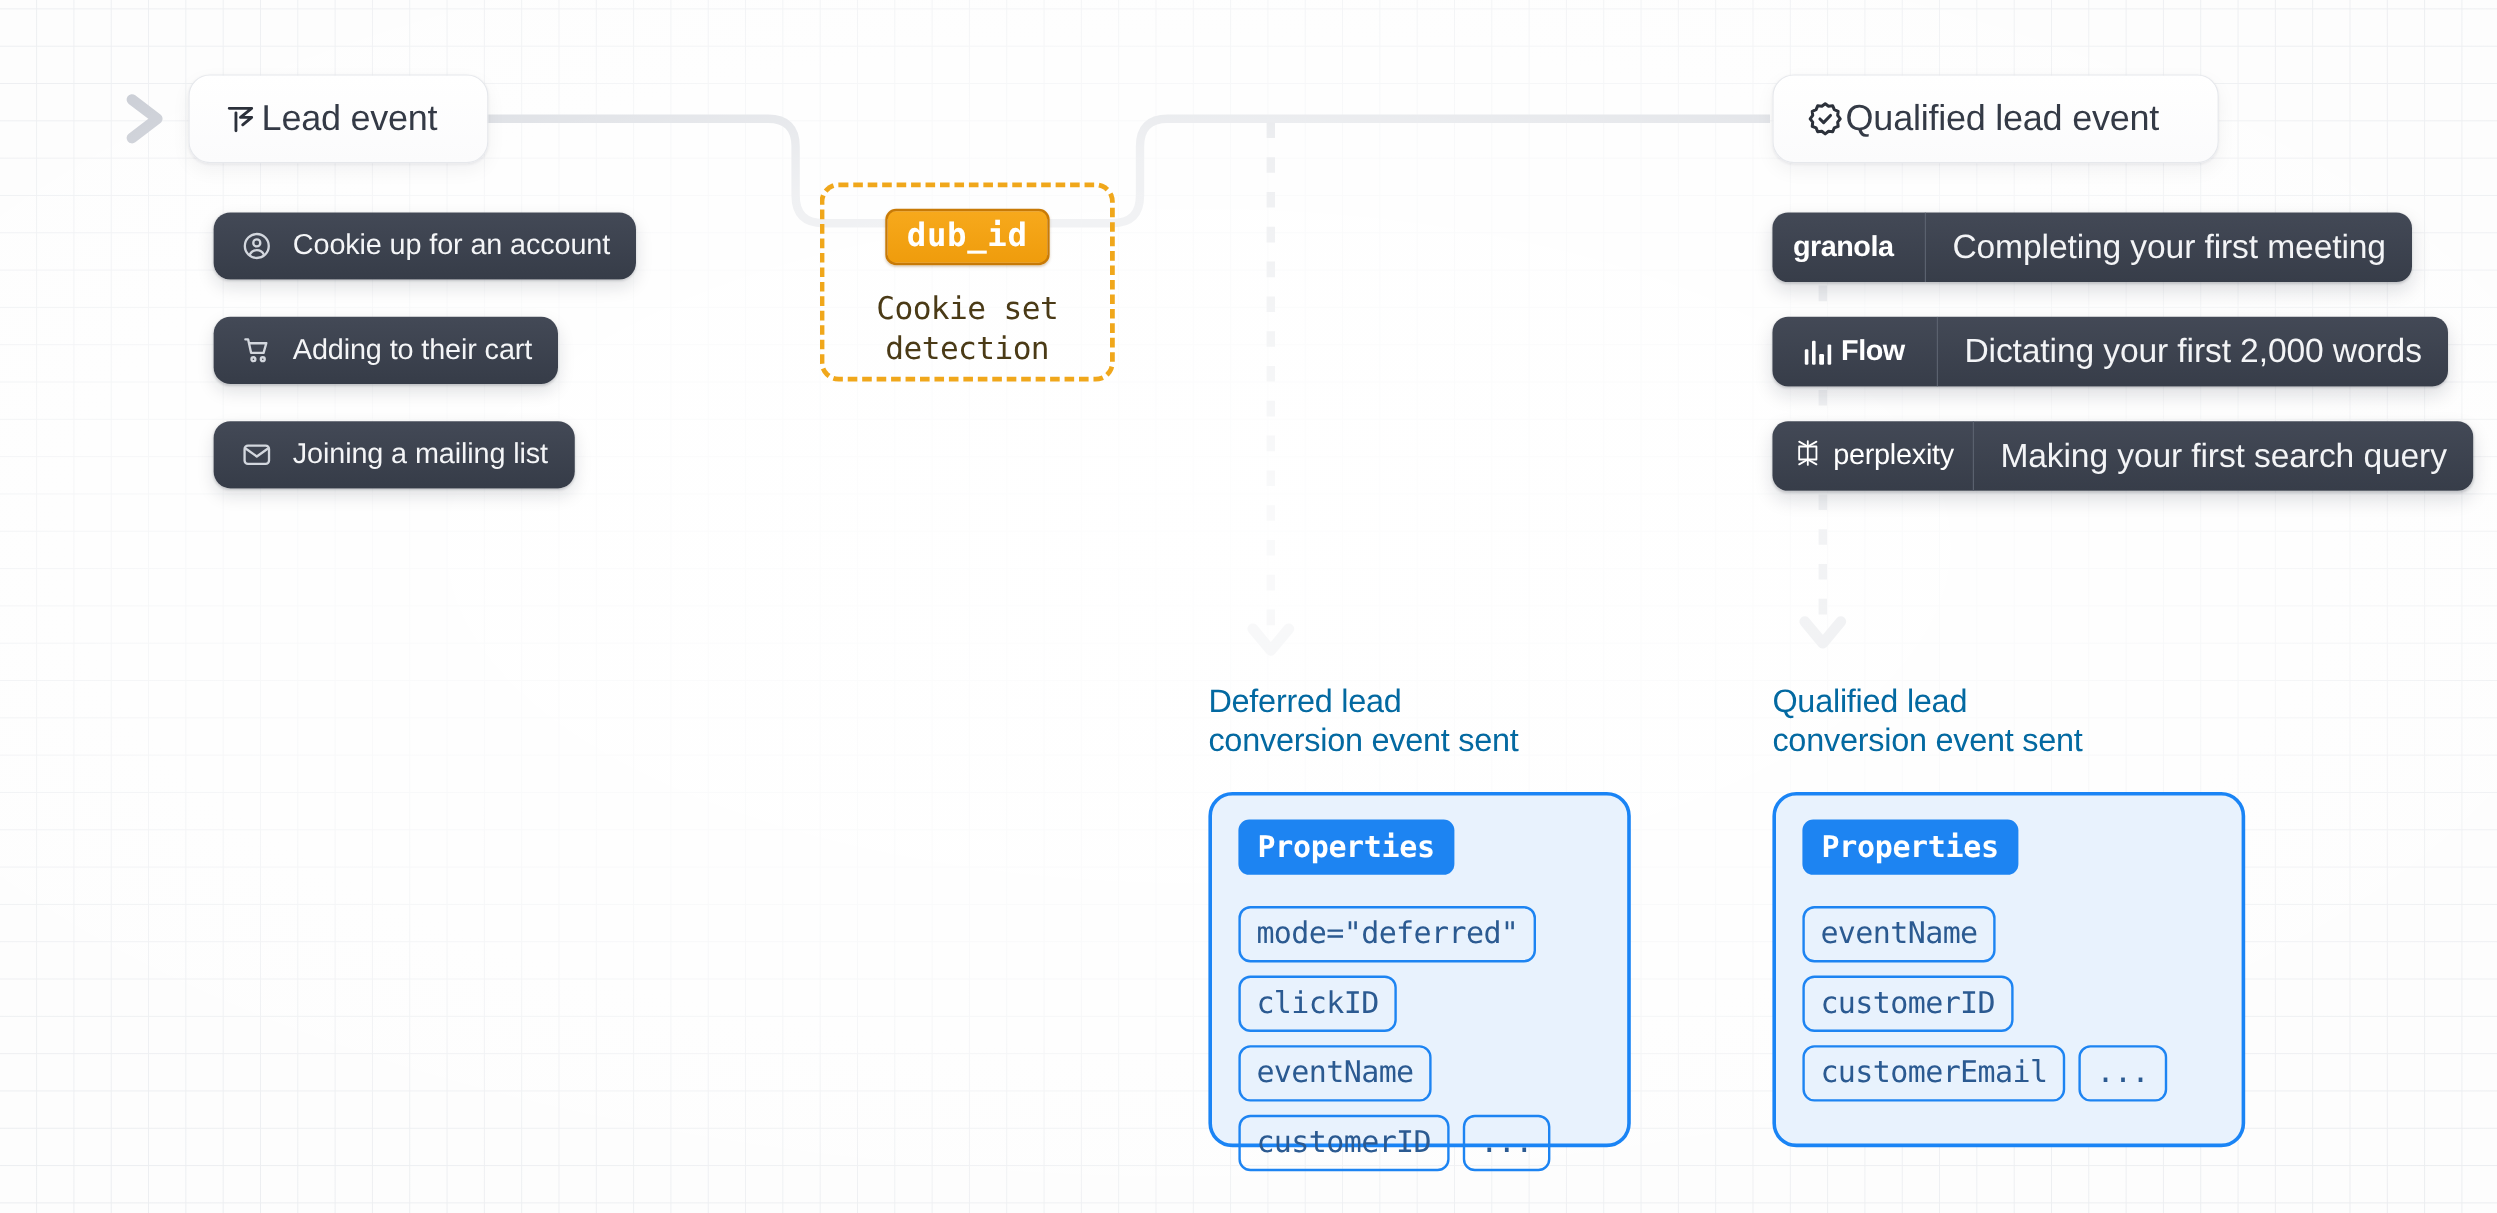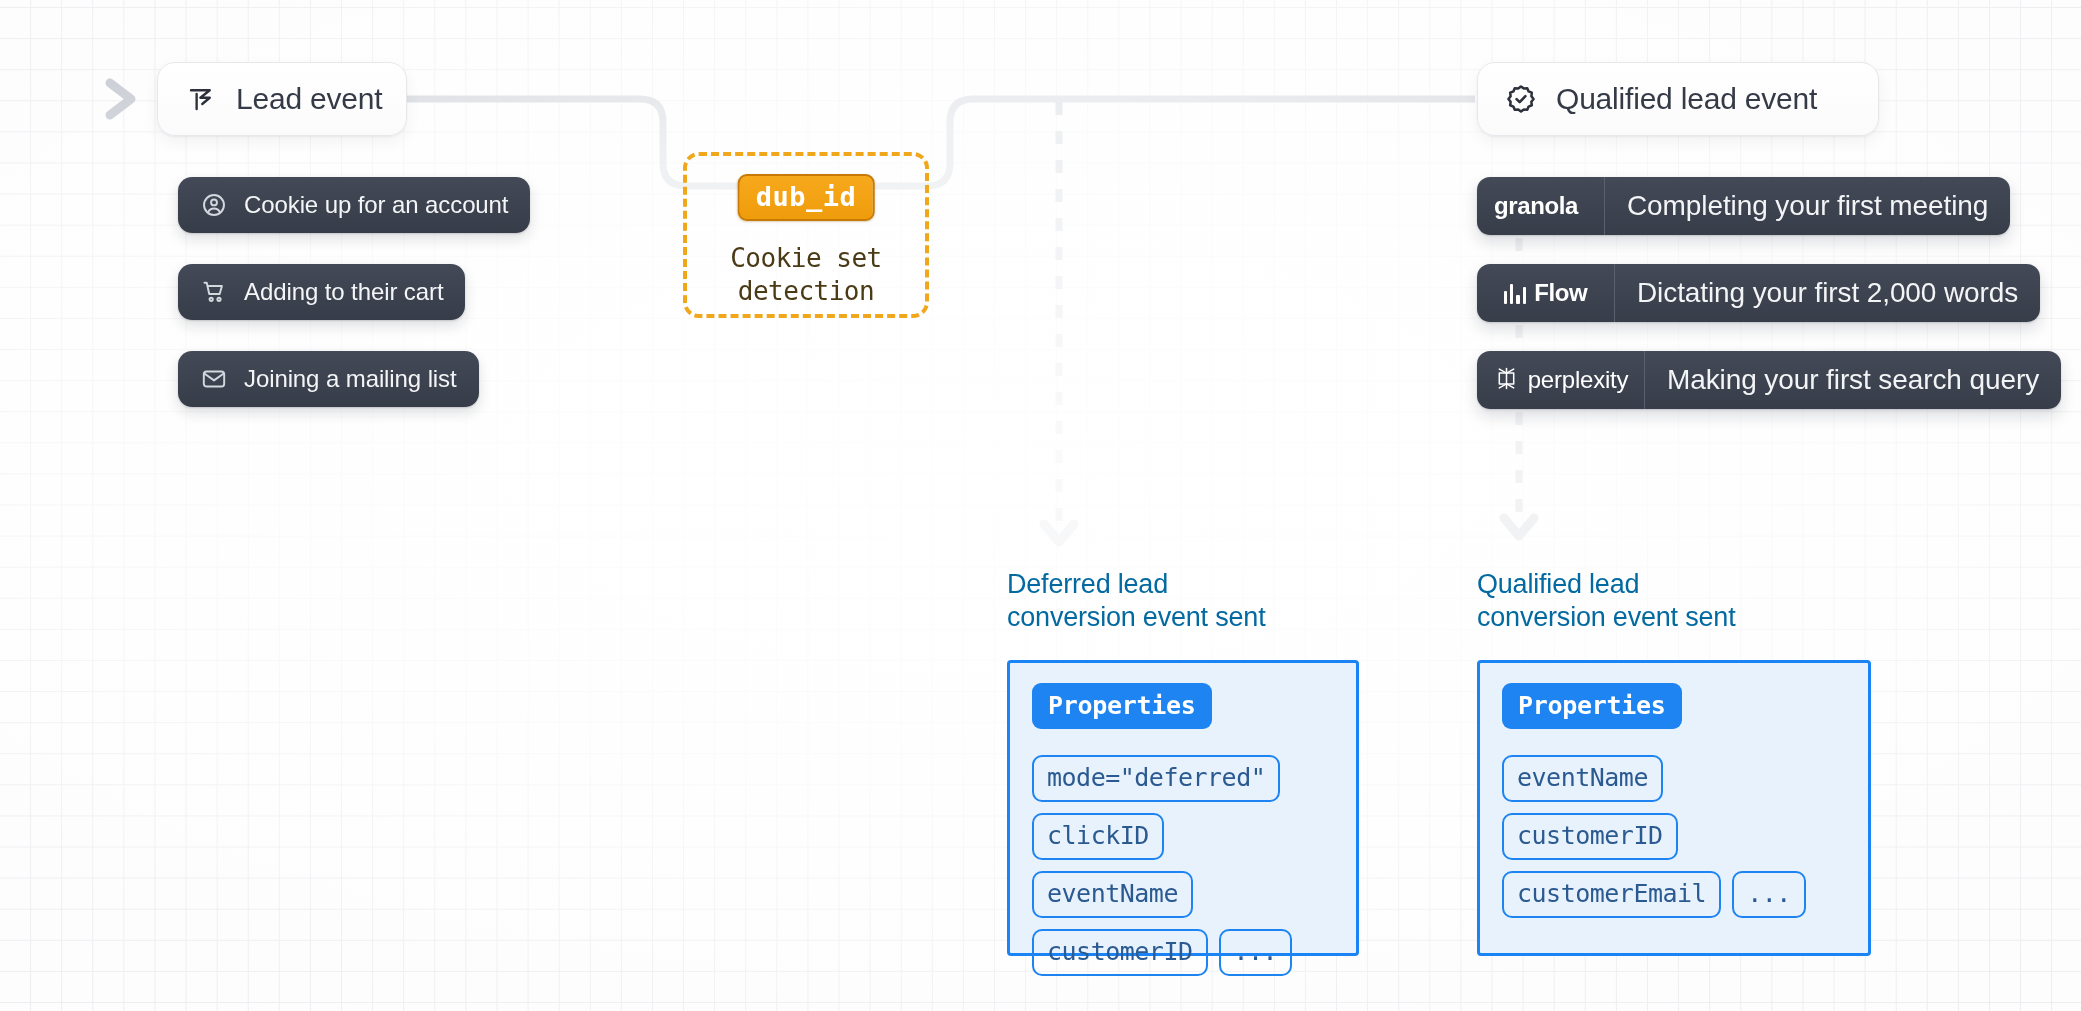--- a/index.html
+++ b/index.html
@@ -32,21 +32,20 @@
   
   .node{position:absolute;box-sizing:border-box;}
 
   .light-card{
     background:linear-gradient(180deg,#ffffff 0%,#fbfbfc 100%);
     border:1px solid #e6e8ec;
     border-radius:18px;
     box-shadow:0 1px 2px rgba(16,24,40,.05), 0 6px 16px rgba(16,24,40,.05);
     display:flex;align-items:center;
     padding:0 26px;
-    gap:18px;
   }
   .light-card .label{
     font-size:30px;color:#343a46;letter-spacing:-.2px;white-space:nowrap;
   }
   .light-card .ico{width:34px;height:34px;flex:0 0 34px;display:flex;align-items:center;justify-content:center;}
 
   
   .dark-pill{
     background:linear-gradient(180deg,#434956 0%,#363c48 100%);
     border-radius:14px;
@@ -120,21 +119,21 @@
     position:absolute;
     font-size:27px;line-height:33px;color:#0369a1;letter-spacing:-.2px;
     white-space:pre-line;
   }
 
   
   .props{
     position:absolute;box-sizing:border-box;
     background:#e8f2fd;
     border:3px solid #1a84f5;
-    border-radius:4px;
+    border-radius:20px;
     padding:20px 22px 22px;
   }
   .props .title{
     display:inline-block;
     background:#1d84f2;
     border-radius:9px;
     color:#ffffff;
     font-family:"DejaVu Sans Mono", monospace;
     font-size:25px;font-weight:700;
     padding:8px 16px 9px;
@@ -233,21 +232,21 @@
     </span>
     <span class="ptext">Joining a mailing list</span>
   </div>
 
   <div id="dubbox" class="node" style="left:683px;top:152px;width:246px;height:166px;">
     <div id="dubchip">dub_id</div>
     <div id="dubtext">Cookie set
 detection</div>
   </div>
 
-  <div class="node light-card" style="left:1477px;top:62px;width:402px;height:74px;">
+  <div class="node light-card" style="left:1477px;top:62px;width:372px;height:74px;">
     <span class="ico">
       <svg width="32" height="32" viewBox="0 0 24 24" fill="none" stroke="#2c313b" stroke-width="1.9" stroke-linecap="round" stroke-linejoin="round">
         <path d="M12 2.6l2.1 1.6 2.6-.3 1 2.4 2.4 1-.3 2.6 1.6 2.1-1.6 2.1.3 2.6-2.4 1-1 2.4-2.6-.3-2.1 1.6-2.1-1.6-2.6.3-1-2.4-2.4-1 .3-2.6L2.6 12l1.6-2.1-.3-2.6 2.4-1 1-2.4 2.6.3z"></path>
         <path d="M8.7 12.1l2.3 2.3 4.3-4.5"></path>
       </svg>
     </span>
     <span class="label">Qualified lead event</span>
   </div>
 
   <div class="brand-pill" style="left:1477px;top:177px;">

